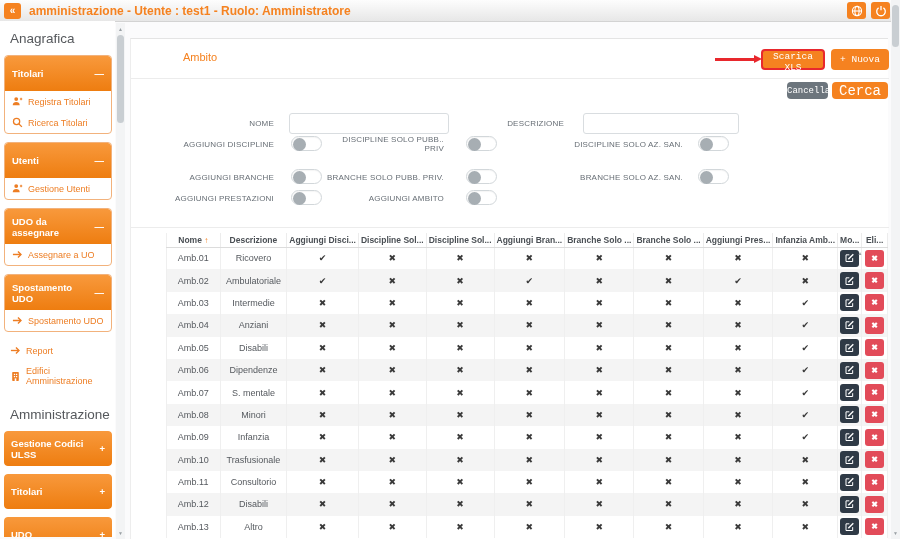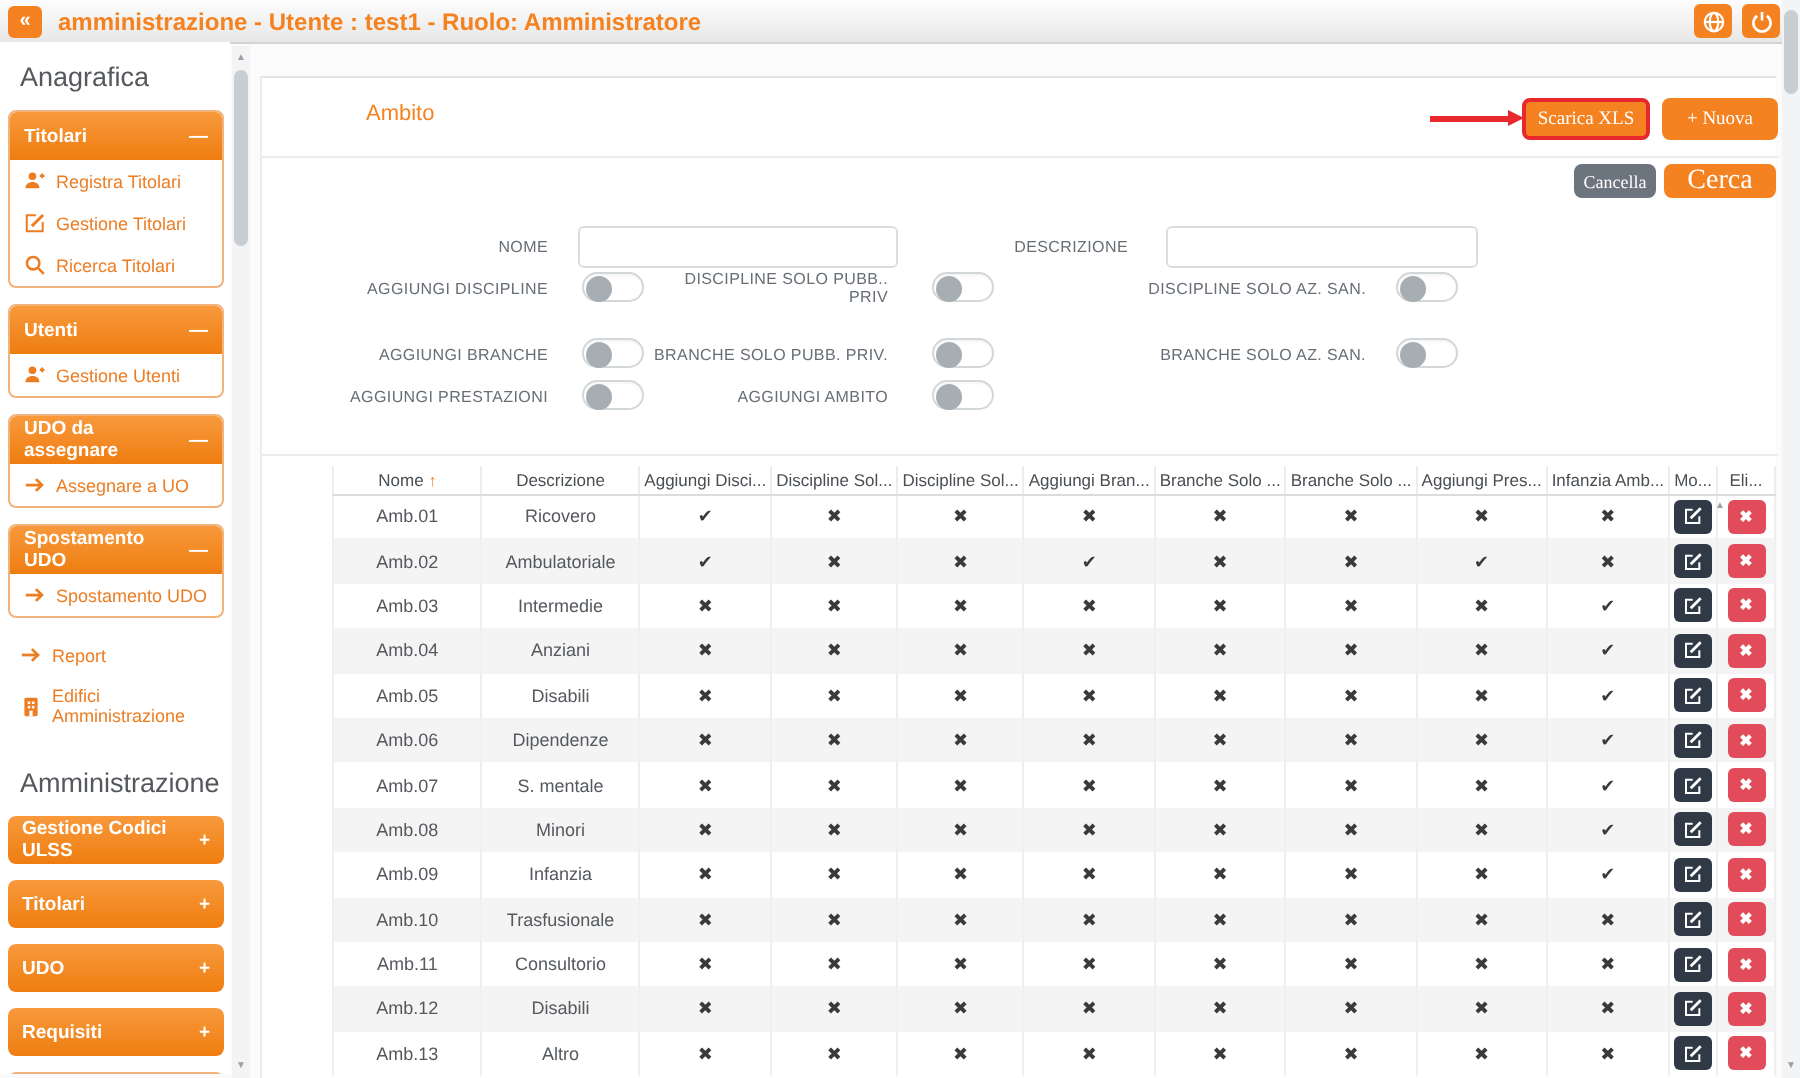--- a/index.html
+++ b/index.html
@@ -28,21 +28,21 @@
   }
   
   #sidebar {
     position:absolute; left:0; top:21px; width:115px; height:516px;
     background:#fff; overflow:hidden; padding-top:4px;
   }
   .side-heading { color:#55585c; font-size:13.5px; margin:6px 0 9px 10px; }
   .side-panel { margin:0 3px 8px 4px; border:1px solid #f2b27c; border-radius:4px; background:#fff; overflow:hidden; }
   .side-panel.collapsed { border:none; }
   .side-panel-header {
-    height:24px; background:linear-gradient(#f8993c,#ee7d10); color:#fff;
+    height:35px; background:linear-gradient(#f8993c,#ee7d10); color:#fff;
     font-size:9.5px; font-weight:bold; display:flex; align-items:center;
     justify-content:space-between; padding:0 7px; border-radius:3px; cursor:pointer;
   }
   .side-panel:not(.collapsed) .side-panel-header { border-radius:3px 3px 0 0; }
   .side-item {
     display:flex; align-items:center; gap:5px; padding:5px 4px 5px 7px;
     color:#ed7d23; font-size:9px; cursor:pointer; line-height:10px;
   }
   .side-item .icn { width:11px; height:11px; flex:0 0 11px; display:inline-flex; }
   .loose { margin-left:3px; }
@@ -50,21 +50,21 @@
   .vscroll { position:absolute; background:#f3f4f5; }
   .vscroll .thumb { position:absolute; left:1px; right:1px; background:#c9ced2; border-radius:4px; }
   .scroll-arrow { position:absolute; left:0; width:100%; text-align:center; color:#9aa0a5; font-size:5px; line-height:6px; }
   
   #card {
     position:absolute; left:130px; top:38px; width:758px; height:501px;
     background:#fff; border-top:1px solid #e4e4e4; border-left:1px solid #ededed;
   }
   .card-divider { position:absolute; left:0; width:758px; height:1px; background:#ececec; }
   #page-title { position:absolute; left:52px; top:12px; color:#f58220; font-size:11px; }
-  .btn { border:none; border-radius:4px; color:#fff; cursor:pointer; font-family:Liberation Serif, serif; }
+  .btn { border:none; border-radius:4px; color:#fff; cursor:pointer; font-family:Liberation Mono, monospace; }
   #btn-scarica { position:absolute; left:630px; top:10px; width:64px; height:21px;
     background:#f58220; font-size:9.5px; border:2px solid #e8282d; }
   #btn-nuova { position:absolute; left:700px; top:10px; width:58px; height:21px;
     background:#f58220; font-size:9.5px; }
   #btn-cancella { position:absolute; left:656px; top:43px; width:41px; height:17px;
     background:#6c757d; font-size:9px; }
   #btn-cerca { position:absolute; left:701px; top:43px; width:56px; height:17px;
     background:#f58220; font-size:14px; }
   .annot-arrow { position:absolute; left:584px; top:19px; width:40px; height:2.5px; background:#e8282d; }
   .annot-arrow:after { content:""; position:absolute; right:-7px; top:-3.5px;
@@ -72,21 +72,21 @@
   
   .form-label { position:absolute; color:#676e75; font-size:8px; text-align:right; letter-spacing:.2px; }
   .text-input { position:absolute; height:21px; border:1px solid #d9dde0; border-radius:3px;
     background:#fff; font-size:10px; padding:0 5px; color:#444; }
   .toggle { position:absolute; width:31px; height:15px; border:1px solid #d2d7da; border-radius:8px;
     background:#fff; box-shadow:inset 0 1px 1px rgba(0,0,0,.04); cursor:pointer; }
   .toggle .knob { position:absolute; left:1px; top:0.5px; width:13px; height:13px;
     border-radius:50%; background:#a7aeb3; }
   
   #grid { position:absolute; left:35px; top:194px; border-collapse:collapse; table-layout:fixed; }
-  #grid th { font-size:8.5px; color:#4a4f54; font-weight:normal; height:14px;
+  #grid th { font-size:8.5px; color:#4a4f54; font-weight:bold; height:14px;
     border-right:1px solid #ececec; border-bottom:1px solid #dcdcdc; padding:0 2px;
     overflow:hidden; white-space:nowrap; text-align:center; }
   #grid td { font-size:9px; color:#55595e; height:22.4px; text-align:center;
     border-right:1px solid #efefef; overflow:hidden; white-space:nowrap; }
   #grid tr.stripe td { background:#f4f4f4; }
   #grid th:first-child, #grid td:first-child { border-left:1px solid #efefef; }
   .sort-up { color:#f58220; font-size:8px; }
   .mark { font-size:9px; color:#3a3a3a; }
   .mini-btn { width:19px; height:17px; border:none; border-radius:3px; cursor:pointer;
     display:inline-flex; align-items:center; justify-content:center; padding:0; }
@@ -139,31 +139,20 @@
             <span class="icn">
               <svg width="11" height="11" viewBox="0 0 12 12">
                 <g fill="#ed7d23">
                   <circle cx="4.6" cy="3.4" r="2.1"></circle>
                   <path d="M.8 10c0-2.2 1.7-3.4 3.8-3.4S8.4 7.8 8.4 10z"></path>
                   <path d="M8.6 3.2l2.6 0 M9.9 1.9l0 2.6" stroke="#ed7d23" stroke-width="1.1"></path>
                 </g>
               </svg>
             </span>
             <span>Registra Titolari</span>
-          </div>
-          <div class="side-item">
-            <span class="icn">
-              <svg width="11" height="11" viewBox="0 0 12 12">
-                <g fill="none" stroke="#ed7d23" stroke-width="1.1">
-                  <path d="M10.2 5.5V10.5H1.5V1.8H6.5"></path>
-                  <path d="M4.3 7.7L10.4 1.6" stroke-width="1.6"></path>
-                </g>
-              </svg>
-            </span>
-            <span>Gestione Titolari</span>
           </div>
           <div class="side-item">
             <span class="icn">
               <svg width="11" height="11" viewBox="0 0 12 12">
                 <g fill="none" stroke="#ed7d23" stroke-width="1.4">
                   <circle cx="5" cy="5" r="3.4"></circle>
                   <line x1="7.6" y1="7.6" x2="10.8" y2="10.8"></line>
                 </g>
               </svg>
             </span>

